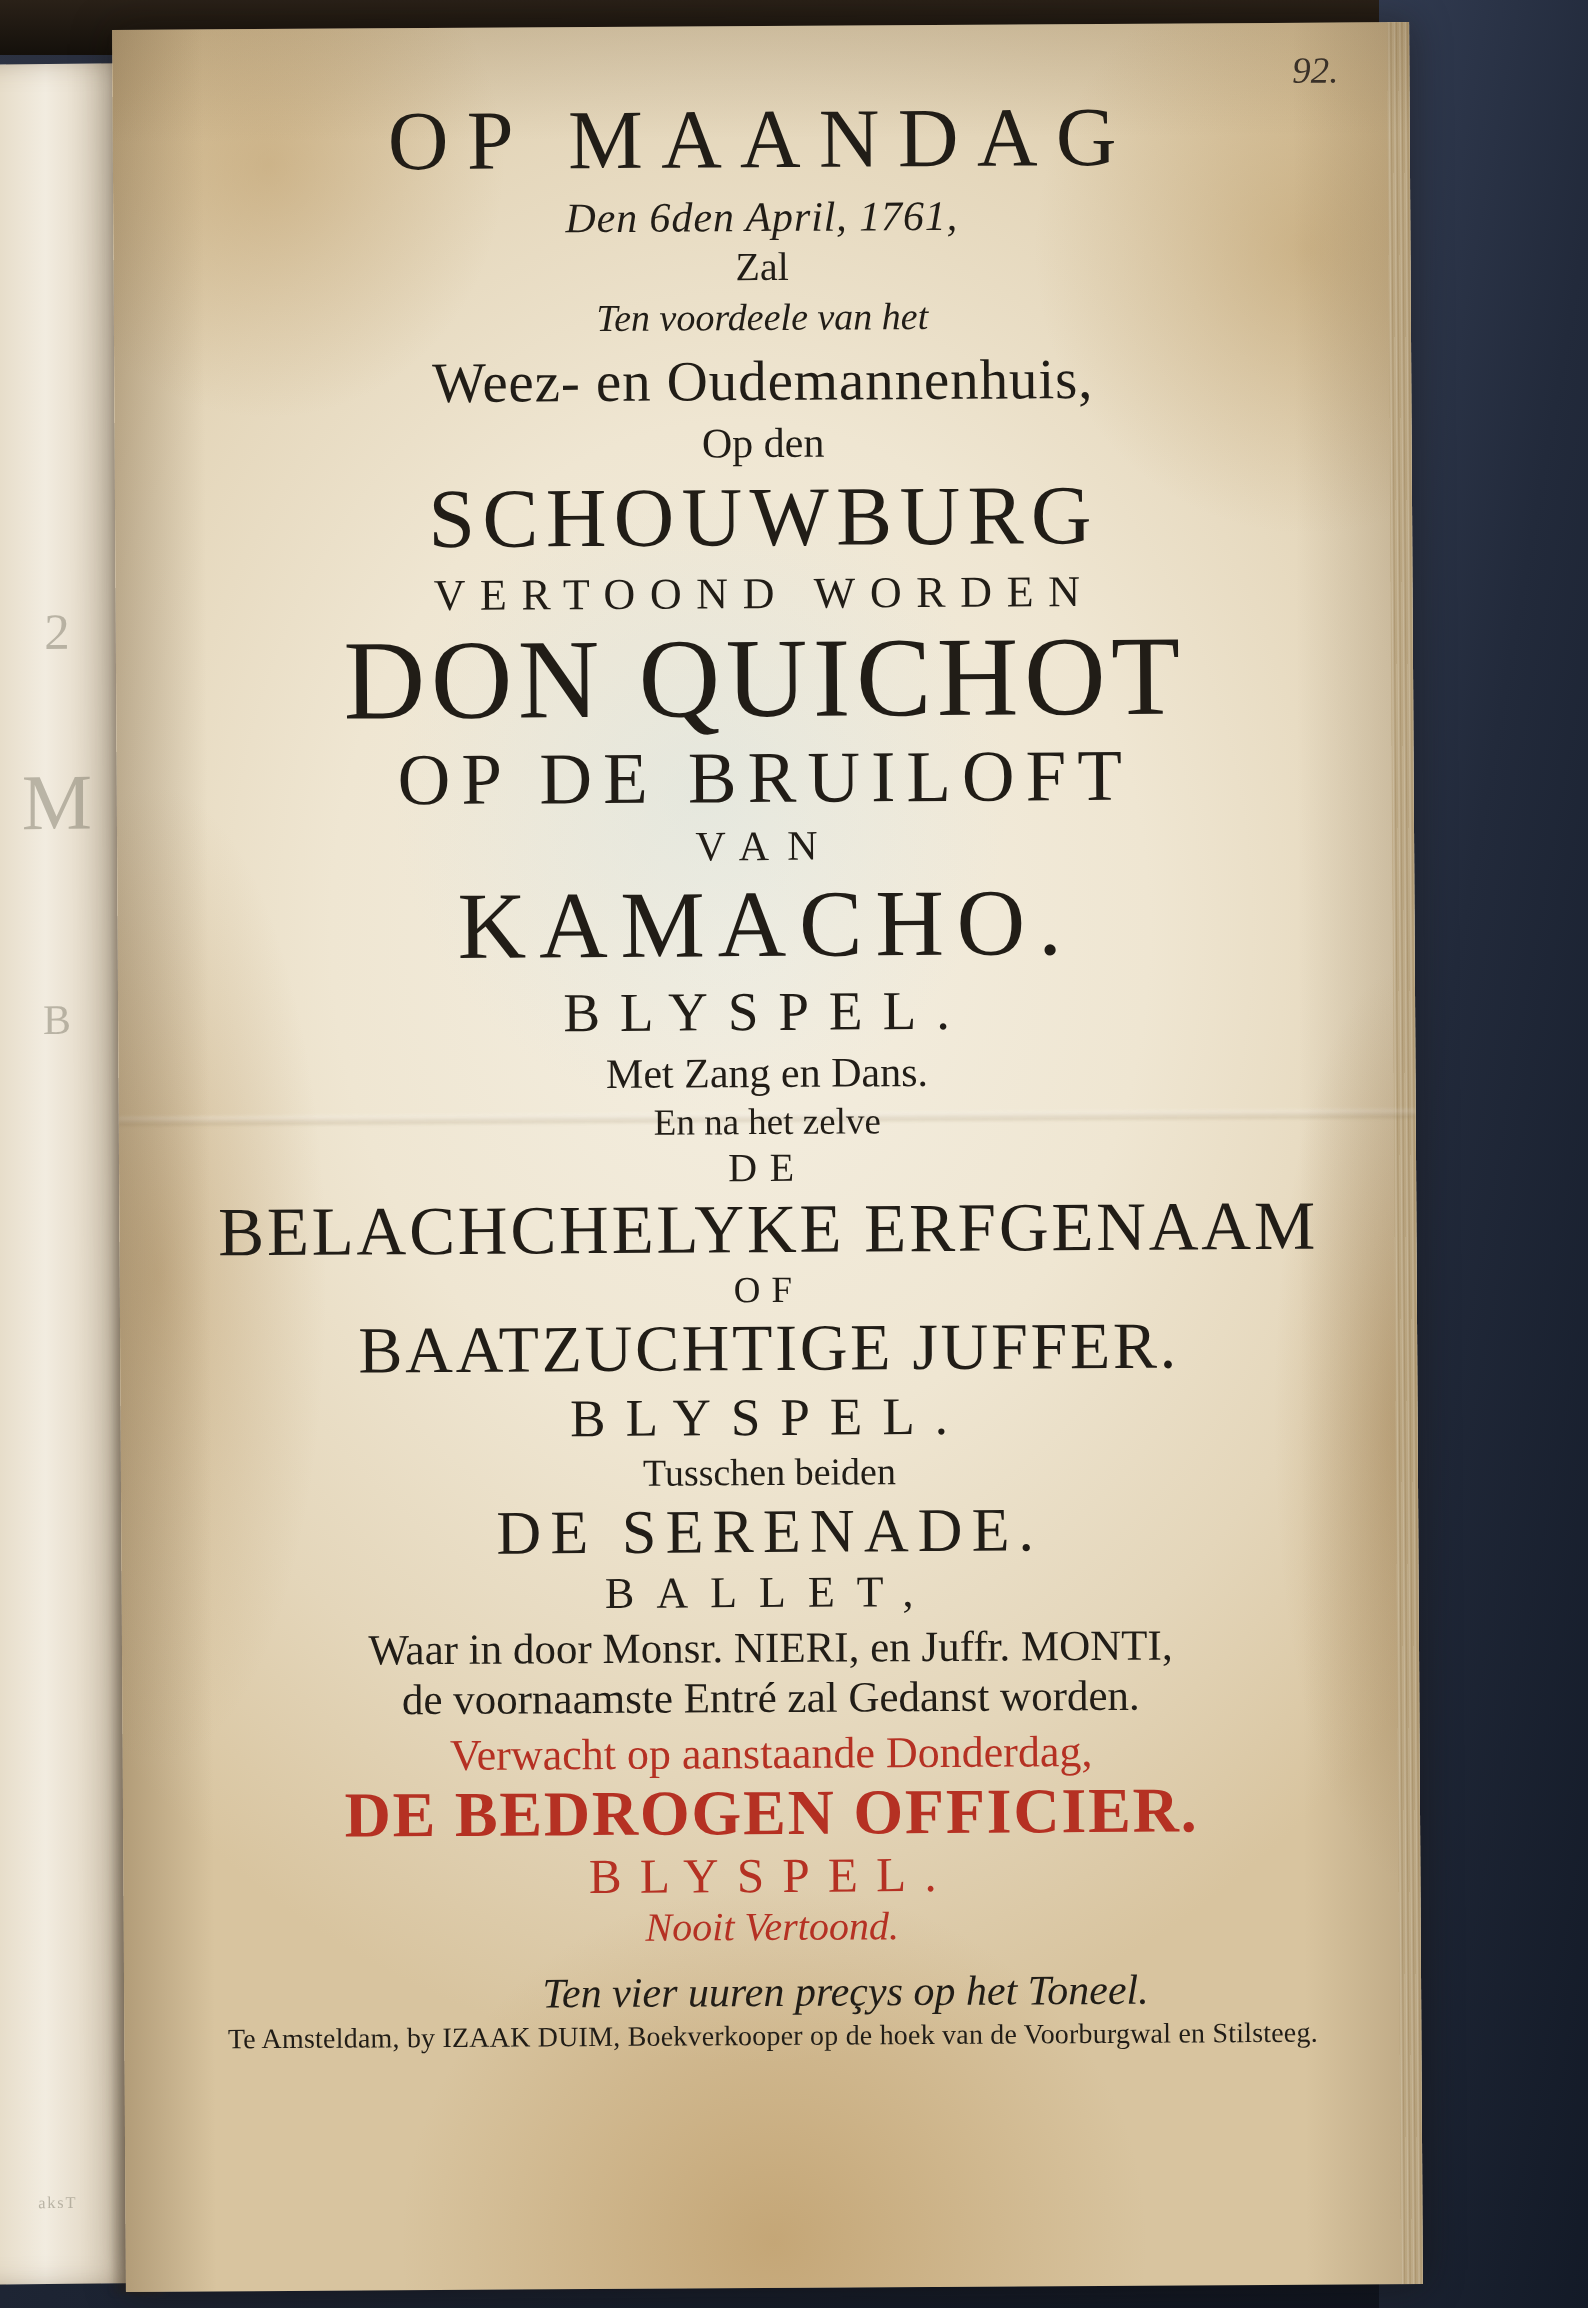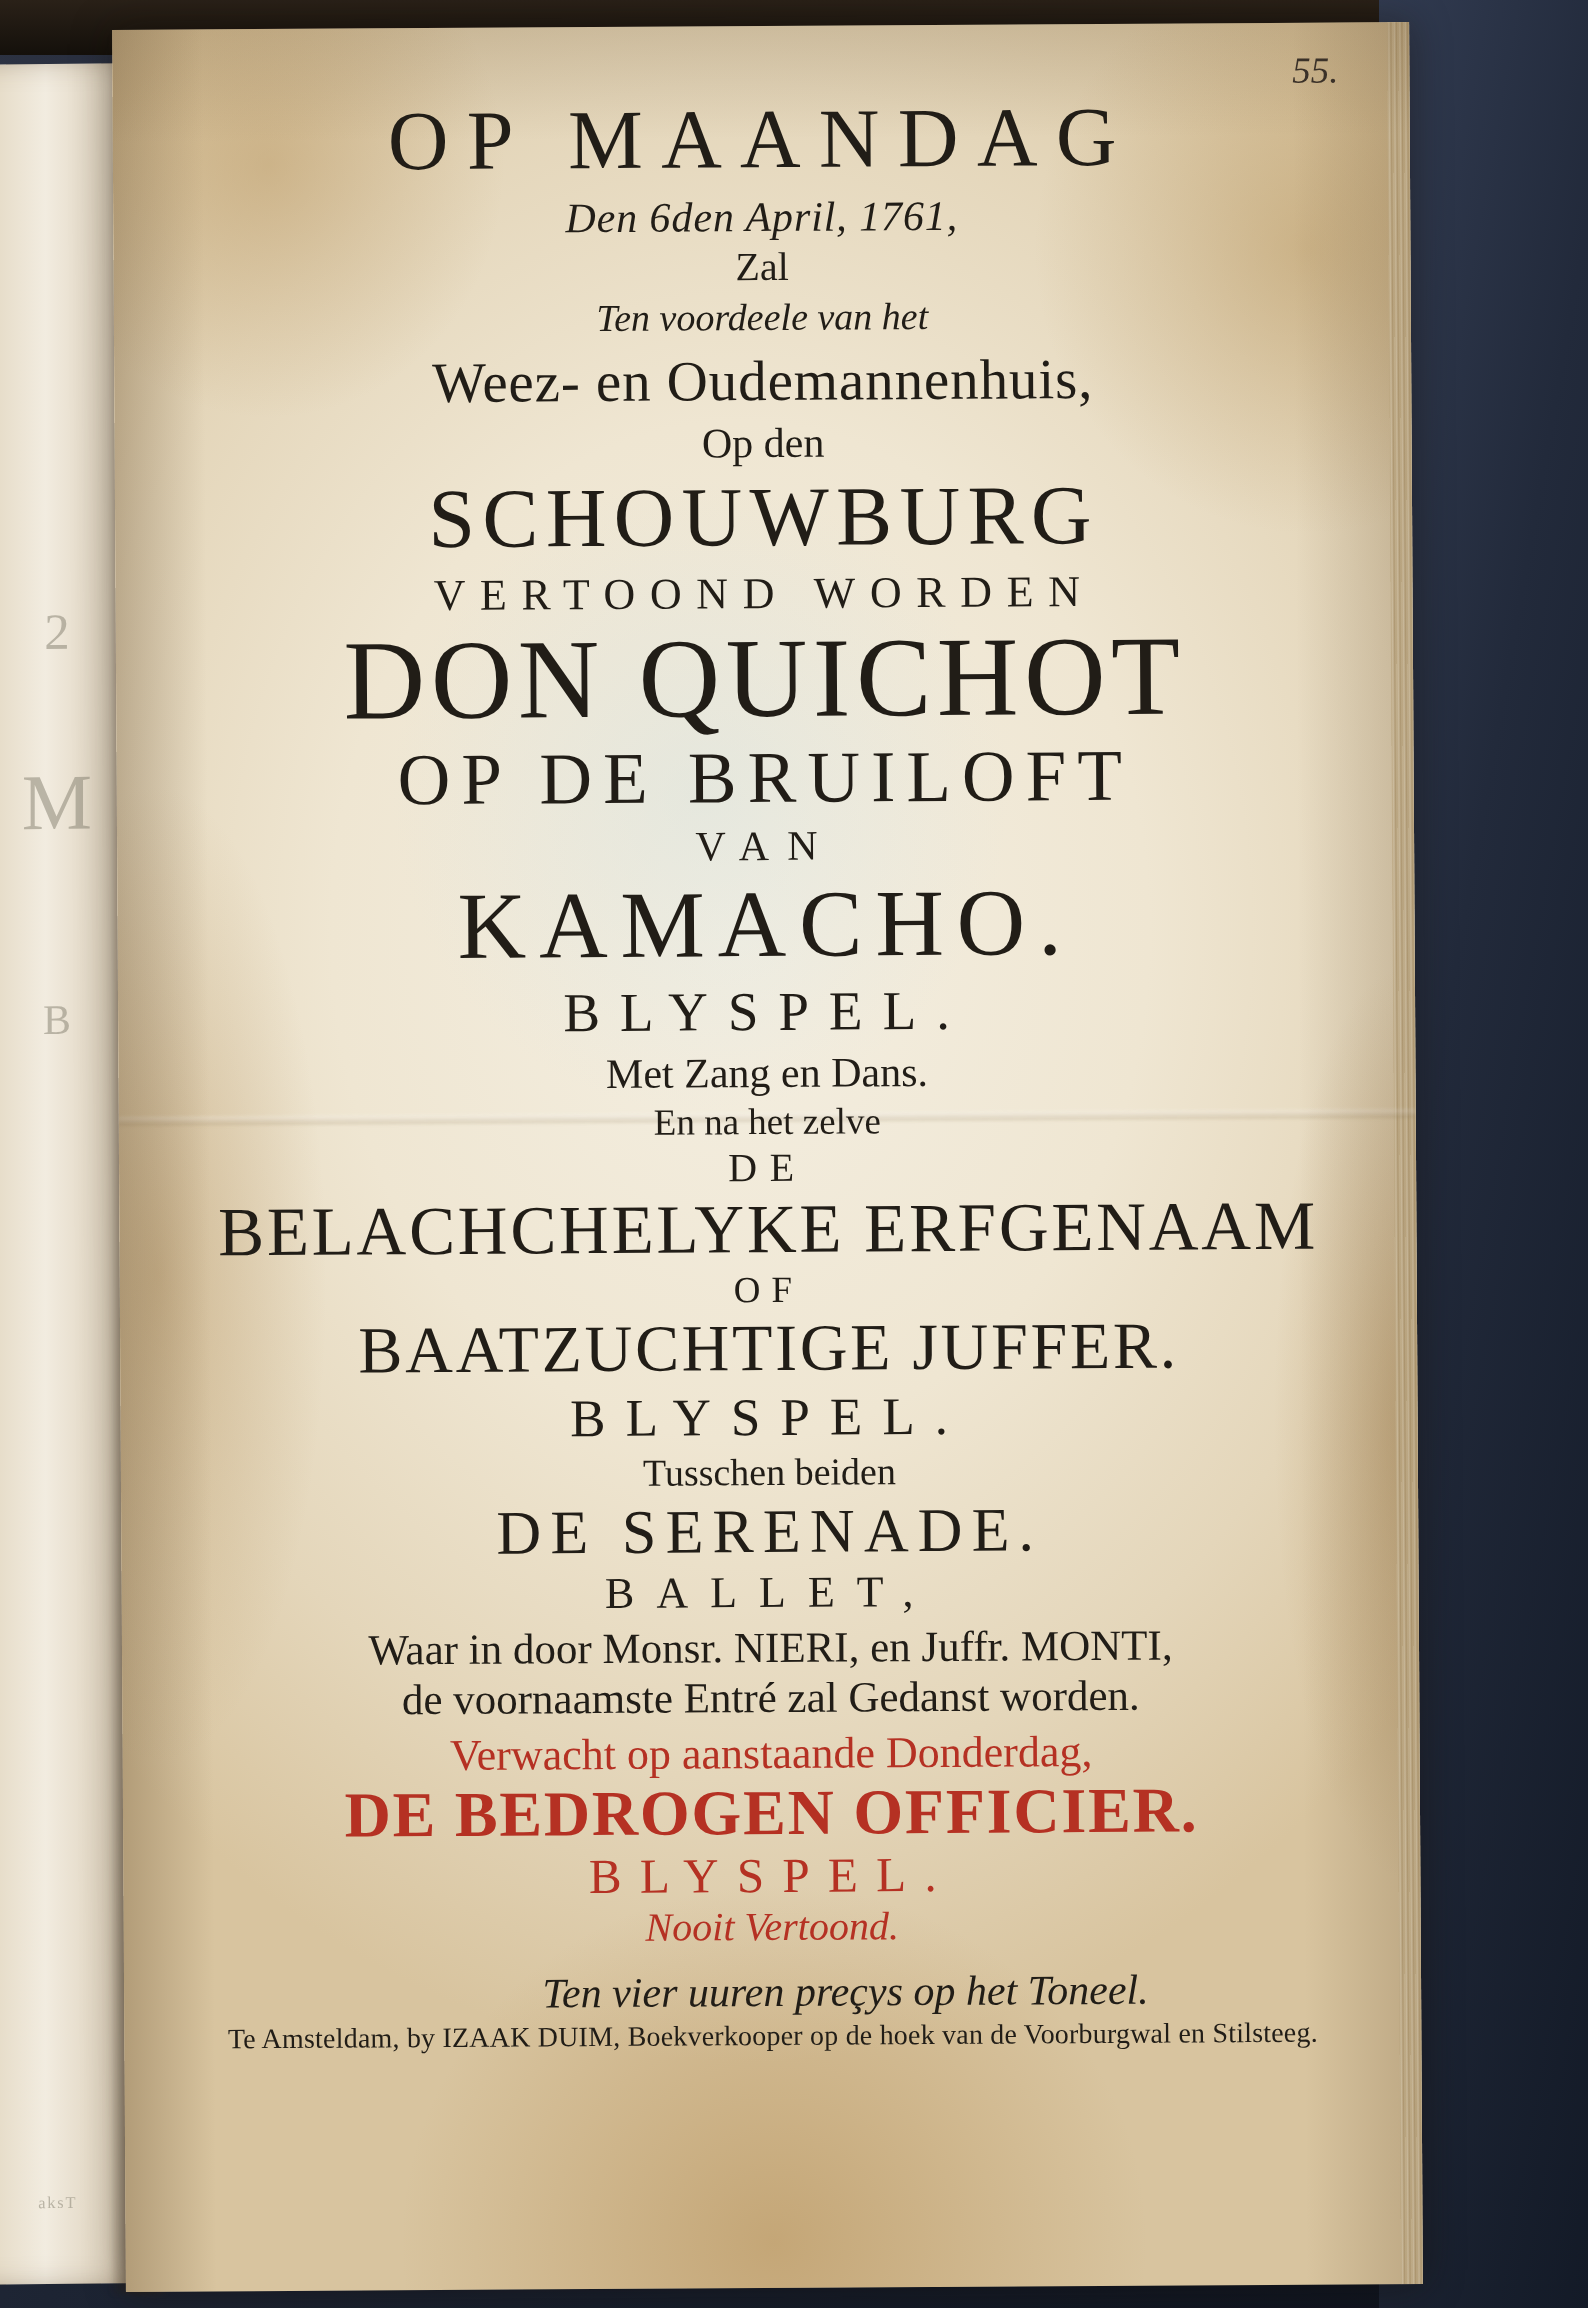--- a/index.html
+++ b/index.html
@@ -205,21 +205,21 @@
     <div class="ghost gh3">B</div>
     <div class="ghost gh4">aksT</div>
   </div>
 
   <div class="gutter"></div>
 
   <div class="page">
     <div class="edge"></div>
     <div class="crease"></div>
 
-    <div class="folio">55.</div>
+    <div class="folio">92.</div>
 
     <div class="content">
       <div class="line l" id="l-opmaandag">OP MAANDAG</div>
       <div class="line l" id="l-date">Den 6den April, 1761,</div>
       <div class="line l" id="l-zal">Zal</div>
       <div class="line l" id="l-tenvoordeele">Ten voordeele van het</div>
       <div class="line l" id="l-weez">Weez- en Oudemannenhuis,</div>
       <div class="line l" id="l-opden">Op den</div>
       <div class="line l" id="l-schouwburg">SCHOUWBURG</div>
       <div class="line l" id="l-vertoond">VERTOOND WORDEN</div>

